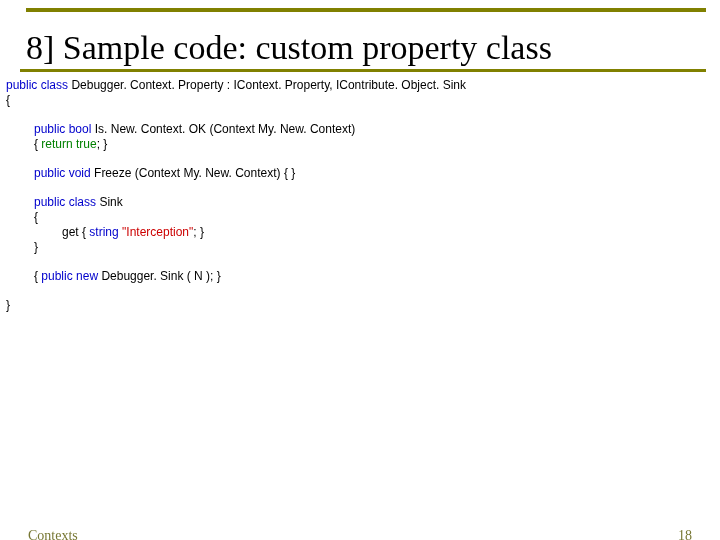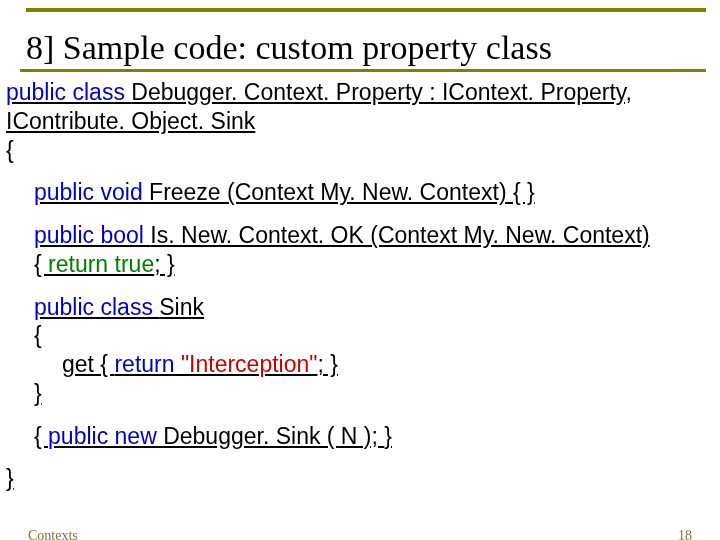--- a/index.html
+++ b/index.html
@@ -29,23 +29,22 @@
     border-bottom: 3px solid #808000;
     padding-left: 6px;
     padding-bottom: 2px;
     line-height: 1.15;
     width: 680px;
     margin-top: 16px;
   }
   .code-block {
     padding: 6px 6px 0 6px;
     font-family: Arial, sans-serif;
-    font-size: 23px;
+    font-size: 12px;
     line-height: 1.25;
-    text-decoration: underline;
   }
   .kw { color: #0000cc; }
   .ret { color: #008000; }
   .str { color: #cc0000; }
   .blk { margin-bottom: 14px; }
   .ind1 { padding-left: 28px; }
   .ind0 { padding-left: 0; }
   .footer {
     position: absolute;
     bottom: 12px;
@@ -67,32 +66,32 @@
 </div>
 
 <div class="code-block">
 
   <div class="blk">
     <div><span class="kw">public class </span><span>Debugger. Context. Property : IContext. Property, IContribute. Object. Sink</span></div>
     <div>{</div>
   </div>
 
   <div class="blk ind1">
-    <div><span class="kw">public void </span><span>Freeze (Context My. New. Context) { }</span></div>
-  </div>
-
-  <div class="blk ind1">
     <div><span class="kw">public bool </span><span>Is. New. Context. OK (Context My. New. Context)</span></div>
     <div><span>{        </span><span class="ret">return true</span><span>;             }</span></div>
   </div>
 
   <div class="blk ind1">
+    <div><span class="kw">public void </span><span>Freeze (Context My. New. Context) { }</span></div>
+  </div>
+
+  <div class="blk ind1">
     <div><span class="kw">public class </span><span>Sink</span></div>
     <div>{</div>
-    <div class="ind1"><span>get  {      </span><span class="kw">return </span><span class="str">"Interception"</span><span>;          }</span></div>
+    <div class="ind1"><span>get  {      </span><span class="kw">string </span><span class="str">"Interception"</span><span>;          }</span></div>
     <div>}</div>
   </div>
 
   <div class="blk ind1">
     <div><span>{       </span><span class="kw">public new </span><span>Debugger. Sink ( N ); </span><span>   }</span></div>
   </div>
 
   <div class="ind0">}</div>
 </div>
 

